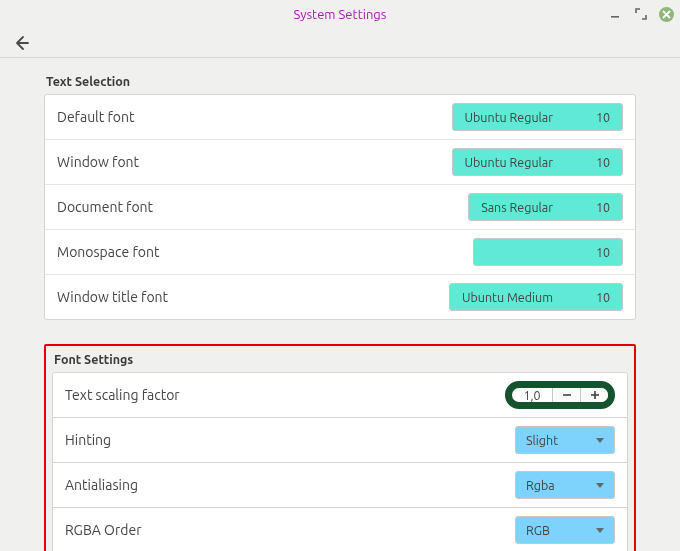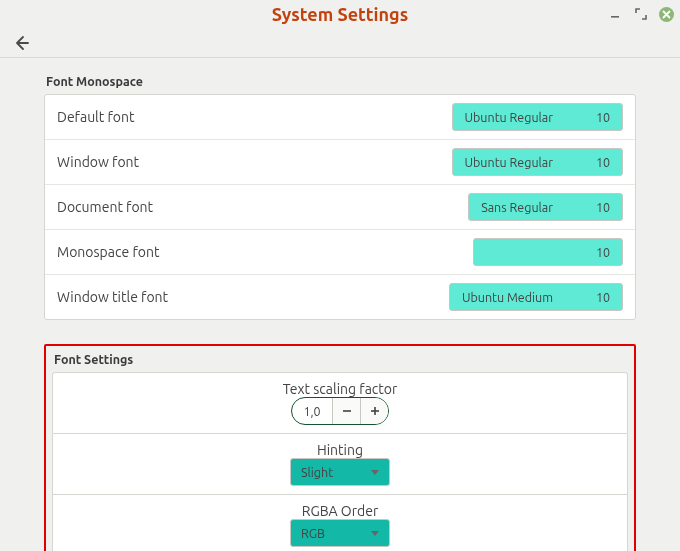--- a/index.html
+++ b/index.html
@@ -14,23 +14,23 @@
 }
 .titlebar {
   height: 28px;
   display: flex;
   align-items: center;
   justify-content: center;
   position: relative;
   background: #f0f0ee;
 }
 .titlebar .title {
-  font-weight: bold;
-  font-size: 18px;
-  color: #c2410c;
+  font-weight: normal;
+  font-size: 13px;
+  color: #a21caf;
 }
 .window-controls {
   position: absolute;
   right: 6px;
   top: 0;
   height: 28px;
   display: flex;
   align-items: center;
   gap: 10px;
 }
@@ -122,29 +122,28 @@
   border: none;
   background: transparent;
   margin-top: 4px;
 }
 .highlight .row {
   background: #fff;
   border: 1px solid #d6d6d1;
   border-bottom: 1px solid #d6d6d1;
   border-radius: 0;
   margin: 0;
-  flex-direction: column;
 }
 .highlight .row + .row { border-top: none; }
 .highlight .row:first-child { border-radius: 3px 3px 0 0; }
 .highlight .row:last-child { border-radius: 0 0 3px 3px; }
 .stepper {
   display: flex;
   align-items: stretch;
-  border: 1px solid #14532d;
+  border: 7px solid #14532d;
   border-radius: 14px;
   overflow: hidden;
   background: #fff;
   height: 28px;
 }
 .stepper .val {
   width: 40px;
   display: flex;
   align-items: center;
   justify-content: center;
@@ -160,21 +159,21 @@
   font-size: 15px;
   color: #444;
   display: flex;
   align-items: center;
   justify-content: center;
 }
 .combo {
   display: flex;
   align-items: center;
   justify-content: space-between;
-  background: #14b8a6;
+  background: #7dd3fc;
   border: 1px solid #c8c8c2;
   border-radius: 3px;
   padding: 0 10px;
   width: 100px;
   height: 28px;
   cursor: pointer;
   font-size: 12.5px;
   color: #444;
 }
 .combo .caret {
@@ -212,21 +211,21 @@
 <div class="toolbar">
   <div class="back-icon">
     <svg width="18" height="18" viewBox="0 0 18 18">
       <path d="M11 3 L5 9 L11 15 M5 9 L16 9" stroke="#4a4a4a" stroke-width="1.8" fill="none" stroke-linecap="round" stroke-linejoin="round"></path>
     </svg>
   </div>
 </div>
 
 <div class="content">
 
-  <div class="section-title">Font Monospace</div>
+  <div class="section-title">Text Selection</div>
   <div class="panel">
 
     <div class="row">
       <span class="row-label">Default font</span>
       <div class="font-btn">
         <span>Ubuntu Regular</span>
         <span class="size">10</span>
       </div>
     </div>
 
@@ -286,20 +285,27 @@
       </div>
 
       <div class="row">
         <span class="row-label">Hinting</span>
         <div class="combo">
           <span>Slight</span>
           <span class="caret"></span>
         </div>
       </div>
 
+      <div class="row">
+        <span class="row-label">Antialiasing</span>
+        <div class="combo">
+          <span>Rgba</span>
+          <span class="caret"></span>
+        </div>
+      </div>
 
       <div class="row">
         <span class="row-label">RGBA Order</span>
         <div class="combo">
           <span>RGB</span>
           <span class="caret"></span>
         </div>
       </div>
 
     </div>

